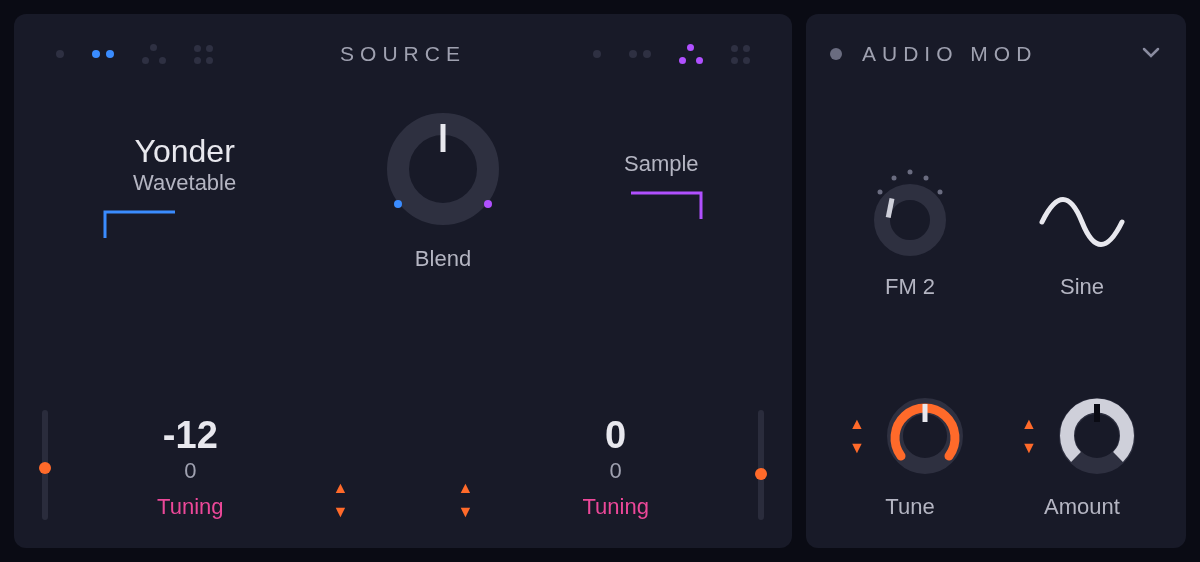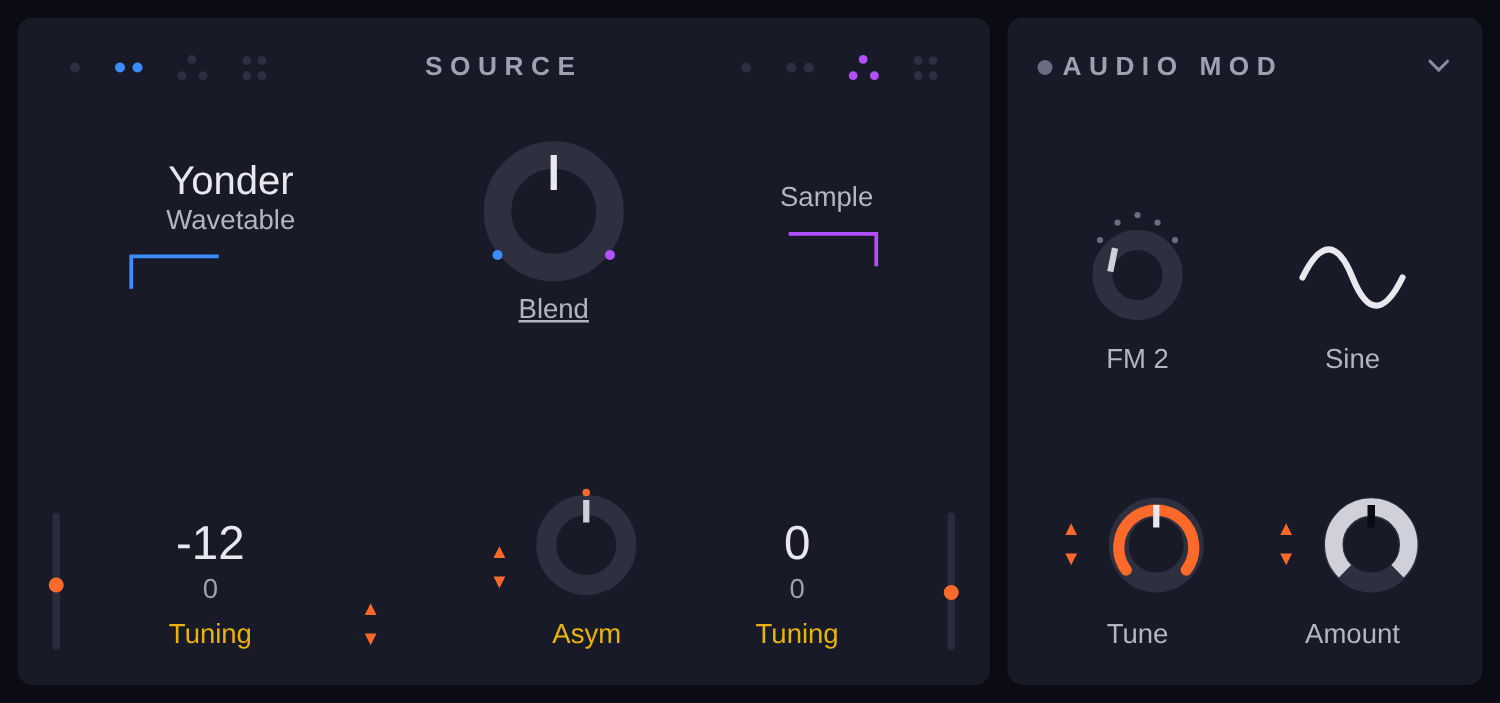--- a/index.html
+++ b/index.html
@@ -27,21 +27,21 @@
   display: flex;
   align-items: center;
   justify-content: center;
   position: relative;
   height: 40px;
 }
 .title {
   font-size: 21px;
   letter-spacing: 6px;
   color: #9fa1b0;
-  font-weight: 700;
+  font-weight: 400;
 }
 .title-dots-left, .title-dots-right {
   position: absolute;
   display: flex;
   gap: 28px;
   align-items: center;
 }
 .title-dots-left { left: 18px; }
 .title-dots-right { right: 18px; }
 
@@ -57,21 +57,21 @@
 .tri-dots .d { position: absolute; width: 7px; height: 7px; border-radius: 50%; }
 .tri-dots .d1 { top: 0; left: 8px; }
 .tri-dots .d2 { bottom: 0; left: 0; }
 .tri-dots .d3 { bottom: 0; right: 0; }
 .quad-dots { display: grid; grid-template-columns: repeat(2, 7px); gap: 5px; }
 .quad-dots .d { width: 7px; height: 7px; border-radius: 50%; background: #2e3042; }
 
 .audiomod-header {
   display: flex;
   align-items: center;
-  gap: 8px;
+  gap: 20px;
   height: 40px;
 }
 .led {
   width: 12px; height: 12px; border-radius: 50%;
   background: #6a6c80;
 }
 .chevron {
   margin-left: auto;
   color: #8a8ca0;
 }
@@ -101,44 +101,44 @@
 }
 
 .blend-knob-wrap {
   display: flex;
   flex-direction: column;
   align-items: center;
 }
 .blend-label {
   font-size: 22px;
   color: #b4b5c2;
-  text-decoration: underline;
+  margin-top: 12px;
 }
 
 .source-bottom {
   display: flex;
   align-items: flex-end;
   justify-content: space-between;
   margin-top: auto;
   padding: 0 4px 8px;
 }
 .ctrl {
   display: flex;
   flex-direction: column;
   align-items: center;
 }
 .ctrl-label {
   font-size: 22px;
-  color: #eab308;
+  color: #ec4899;
   margin-top: 10px;
 }
 .tuning-big {
   font-size: 38px;
   color: #e8e8ee;
-  font-weight: 400;
+  font-weight: 700;
   line-height: 1;
 }
 .tuning-sub {
   font-size: 22px;
   color: #9fa1b0;
   margin-top: 4px;
 }
 
 .vslider {
   width: 6px;
@@ -287,28 +287,20 @@
         <div class="stepper">
           <span class="arr">▲</span>
           <span class="arr">▼</span>
         </div>
       </div>
 
       <div class="with-stepper">
         <div class="stepper">
           <span class="arr">▲</span>
           <span class="arr">▼</span>
-        </div>
-        <div class="ctrl">
-          <svg width="96" height="96">
-            <circle cx="48" cy="48" r="32" fill="none" stroke="#2e3040" stroke-width="16"></circle>
-            <line x1="48" y1="12" x2="48" y2="30" stroke="#cfd0da" stroke-width="5"></line>
-            <circle cx="48" cy="6" r="3" fill="#ff6a2a"></circle>
-          </svg>
-          <div class="ctrl-label">Asym</div>
         </div>
       </div>
 
       <div class="ctrl">
         <div class="tuning-big">0</div>
         <div class="tuning-sub">0</div>
         <div class="ctrl-label">Tuning</div>
       </div>
 
       <div class="vslider">

